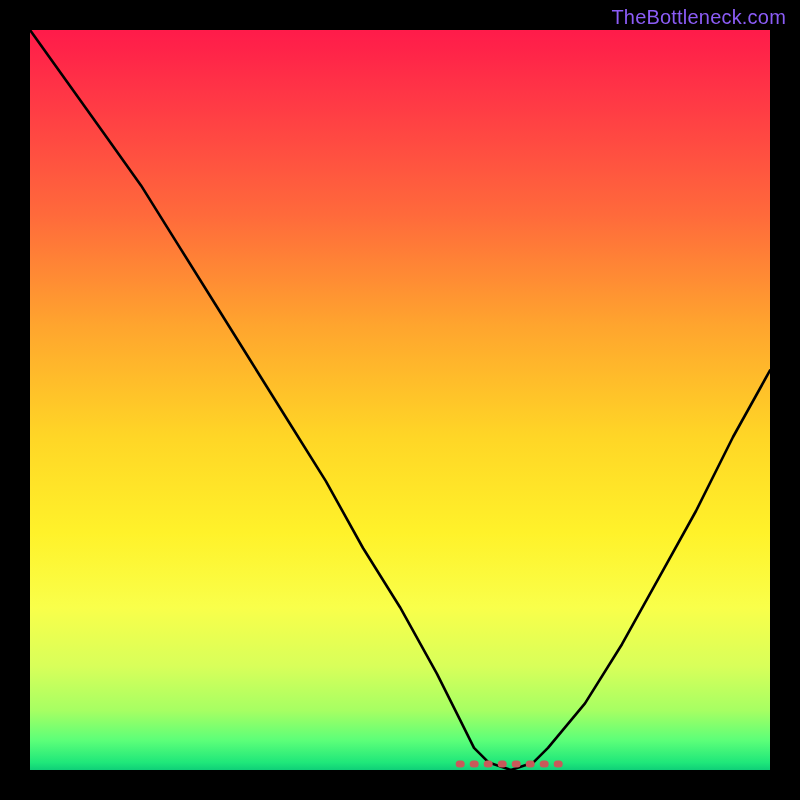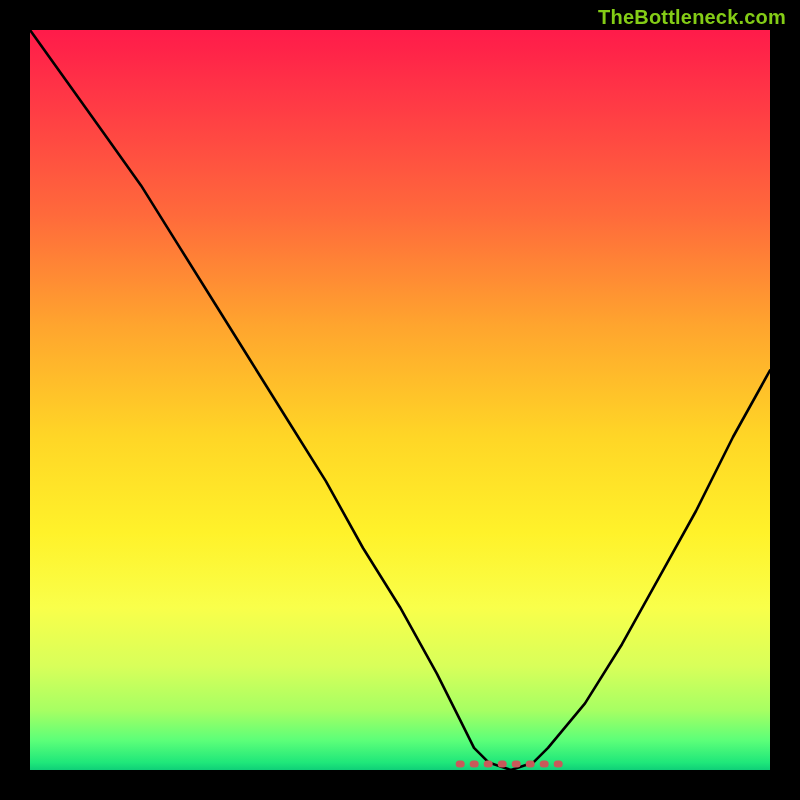--- a/index.html
+++ b/index.html
@@ -61,24 +61,24 @@
     stroke: #c85a5a;
     stroke-width: 7;
     stroke-linecap: round;
     stroke-linejoin: round;
     stroke-dasharray: 2 12;
   }
   .watermark {
     position: absolute;
     top: 6px;
     right: 14px;
-    color: #84cc16;
+    color: #8b5cf6;
     font-size: 20px;
     letter-spacing: 0.2px;
-    font-weight: 700;
+    font-weight: 400;
     user-select: none;
   }
 </style>
 </head>
 <body>
 <div class="outer">
 
   <div class="watermark">TheBottleneck.com</div>
 
   <div class="plot">

